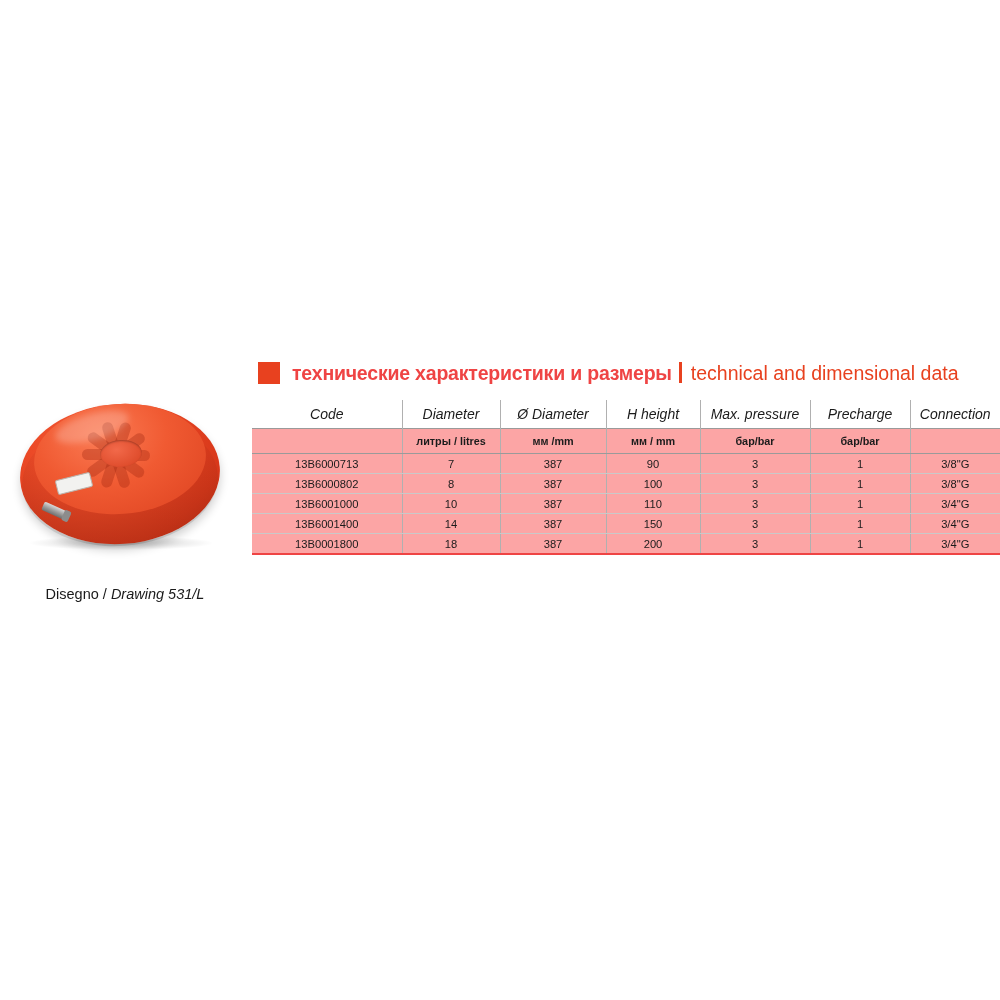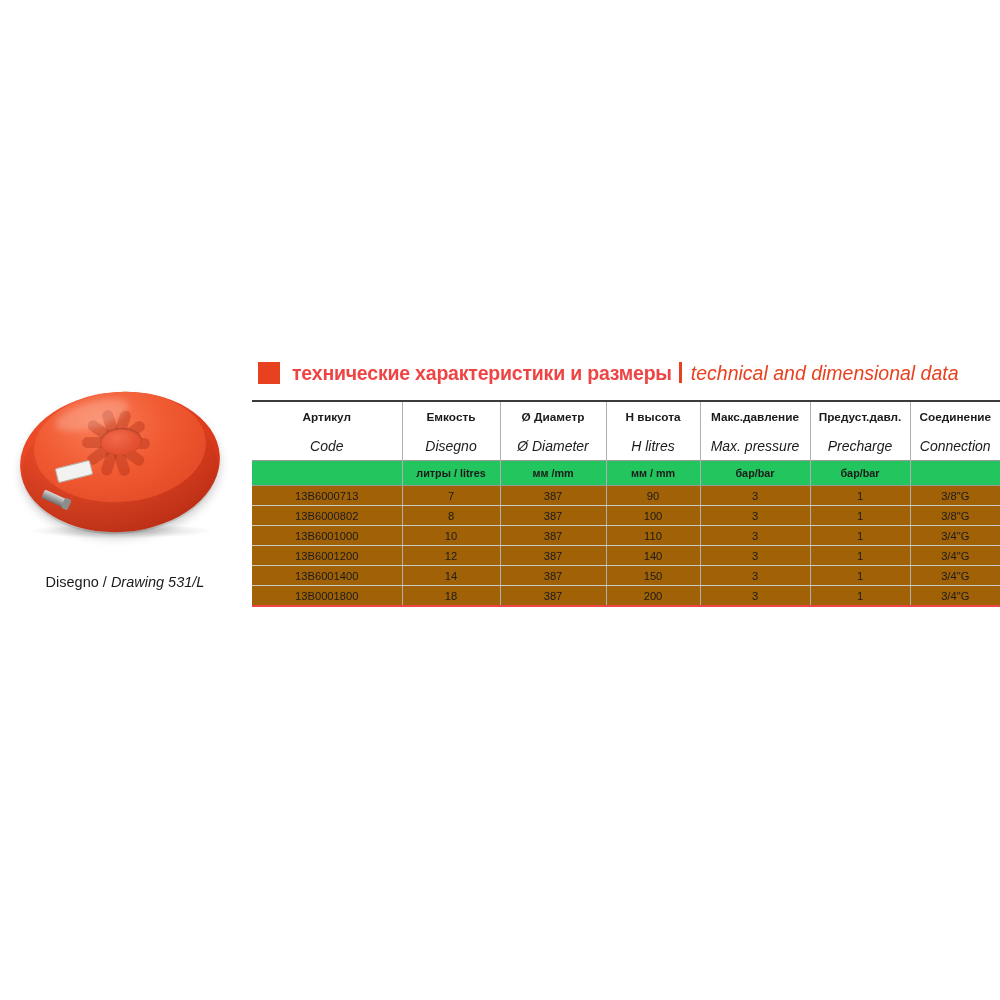--- a/index.html
+++ b/index.html
@@ -16,21 +16,21 @@
     position: relative;
     width: 1000px;
     height: 1000px;
     background: #ffffff;
   }
 
   
   #product-block {
     position: absolute;
     left: 0px;
-    top: 378px;
+    top: 390px;
     width: 250px;
     height: 240px;
     padding-left: 45px;
   }
 
   #tank-image {
     position: absolute;
     left: 8px;
     top: 0px;
     width: 228px;
@@ -197,21 +197,20 @@
     display: inline-block;
     width: 3px;
     height: 21px;
     background: #e8411f;
     margin: 0 9px 0 7px;
     vertical-align: -3px;
   }
 
   #title-en {
     font-size: 19.5px;
-    font-style: italic;
     color: #e8411f;
     white-space: nowrap;
   }
 
   table {
     border-collapse: collapse;
     width: 748px;
     table-layout: fixed;
   }
 
@@ -236,29 +235,29 @@
     height: 28px;
     font-style: italic;
     font-size: 14px;
     background: #ffffff;
   }
 
   thead tr.head-units td {
     height: 24px;
     font-weight: bold;
     font-size: 10.8px;
-    background: #22c55e;
+    background: #fca5a5;
     border-top: 1px solid #9a9a9a;
     border-bottom: 1px solid #9a9a9a;
   }
 
   tbody tr td {
     height: 19px;
     border-bottom: 1px solid #c9c9c9;
-    background: #a16207;
+    background: #fca5a5;
     font-size: 11.2px;
   }
 
   tbody tr:last-child td {
     border-bottom: 2px solid #ef4444;
   }
 
   td.first-col { border-left: none; }
 
   .col-code    { width: 150px; }
@@ -313,34 +312,25 @@
       <colgroup>
         <col class="col-code">
           <col class="col-cap">
           <col class="col-dia">
           <col class="col-h">
           <col class="col-press">
           <col class="col-pre">
           <col class="col-conn">
       </colgroup>
       <thead>
-        <tr class="head-ru">
-          <td class="first-col">Артикул</td>
-          <td>Емкость</td>
-          <td>Ø Диаметр</td>
-          <td>H высота</td>
-          <td>Макс.давление</td>
-          <td>Предуст.давл.</td>
-          <td>Соединение</td>
-        </tr>
         <tr class="head-en">
           <td class="first-col">Code</td>
-          <td>Disegno</td>
+          <td>Diameter</td>
           <td>Ø Diameter</td>
-          <td>H litres</td>
+          <td>H height</td>
           <td>Max. pressure</td>
           <td>Precharge</td>
           <td>Connection</td>
         </tr>
         <tr class="head-units">
           <td class="first-col"></td>
           <td>литры / litres</td>
           <td>мм /mm</td>
           <td>мм / mm</td>
           <td>бар/bar</td>
@@ -370,29 +360,20 @@
         <tr>
           <td class="first-col">13B6001000</td>
           <td>10</td>
           <td>387</td>
           <td>110</td>
           <td>3</td>
           <td>1</td>
           <td>3/4"G</td>
         </tr>
         <tr>
-          <td class="first-col">13B6001200</td>
-          <td>12</td>
-          <td>387</td>
-          <td>140</td>
-          <td>3</td>
-          <td>1</td>
-          <td>3/4"G</td>
-        </tr>
-        <tr>
           <td class="first-col">13B6001400</td>
           <td>14</td>
           <td>387</td>
           <td>150</td>
           <td>3</td>
           <td>1</td>
           <td>3/4"G</td>
         </tr>
         <tr>
           <td class="first-col">13B0001800</td>

